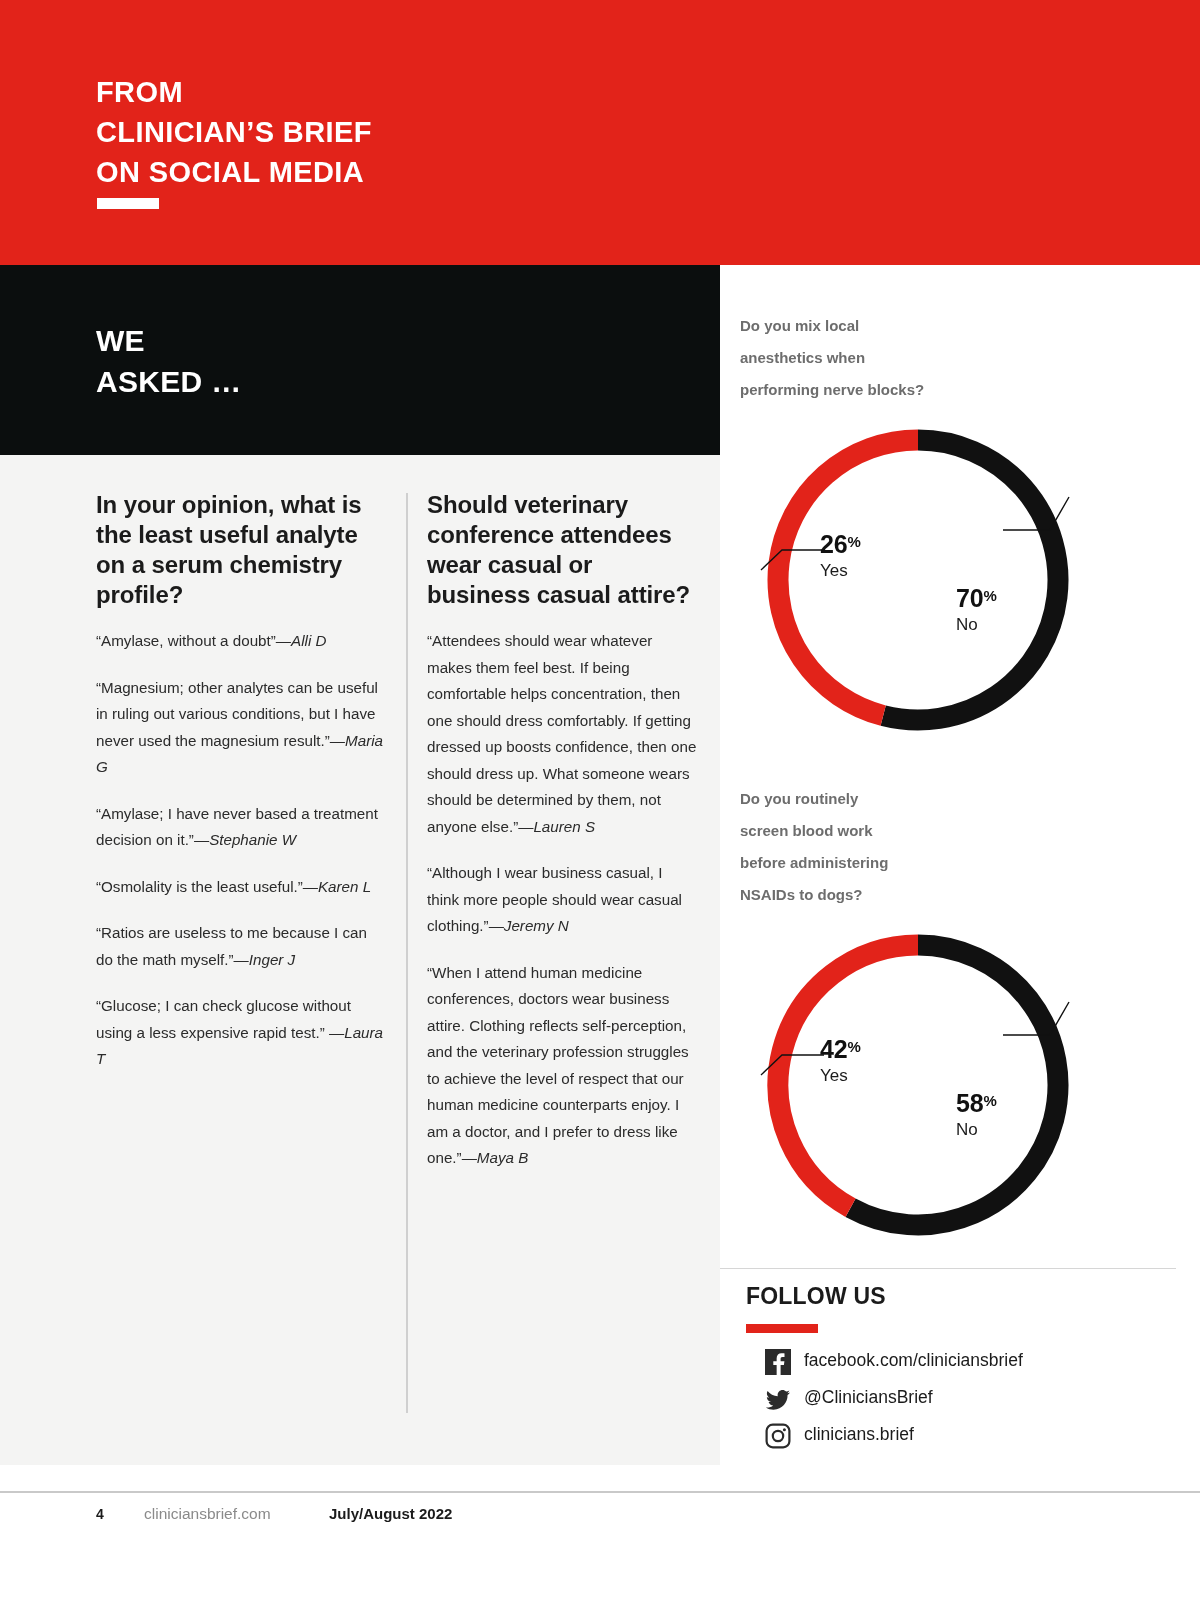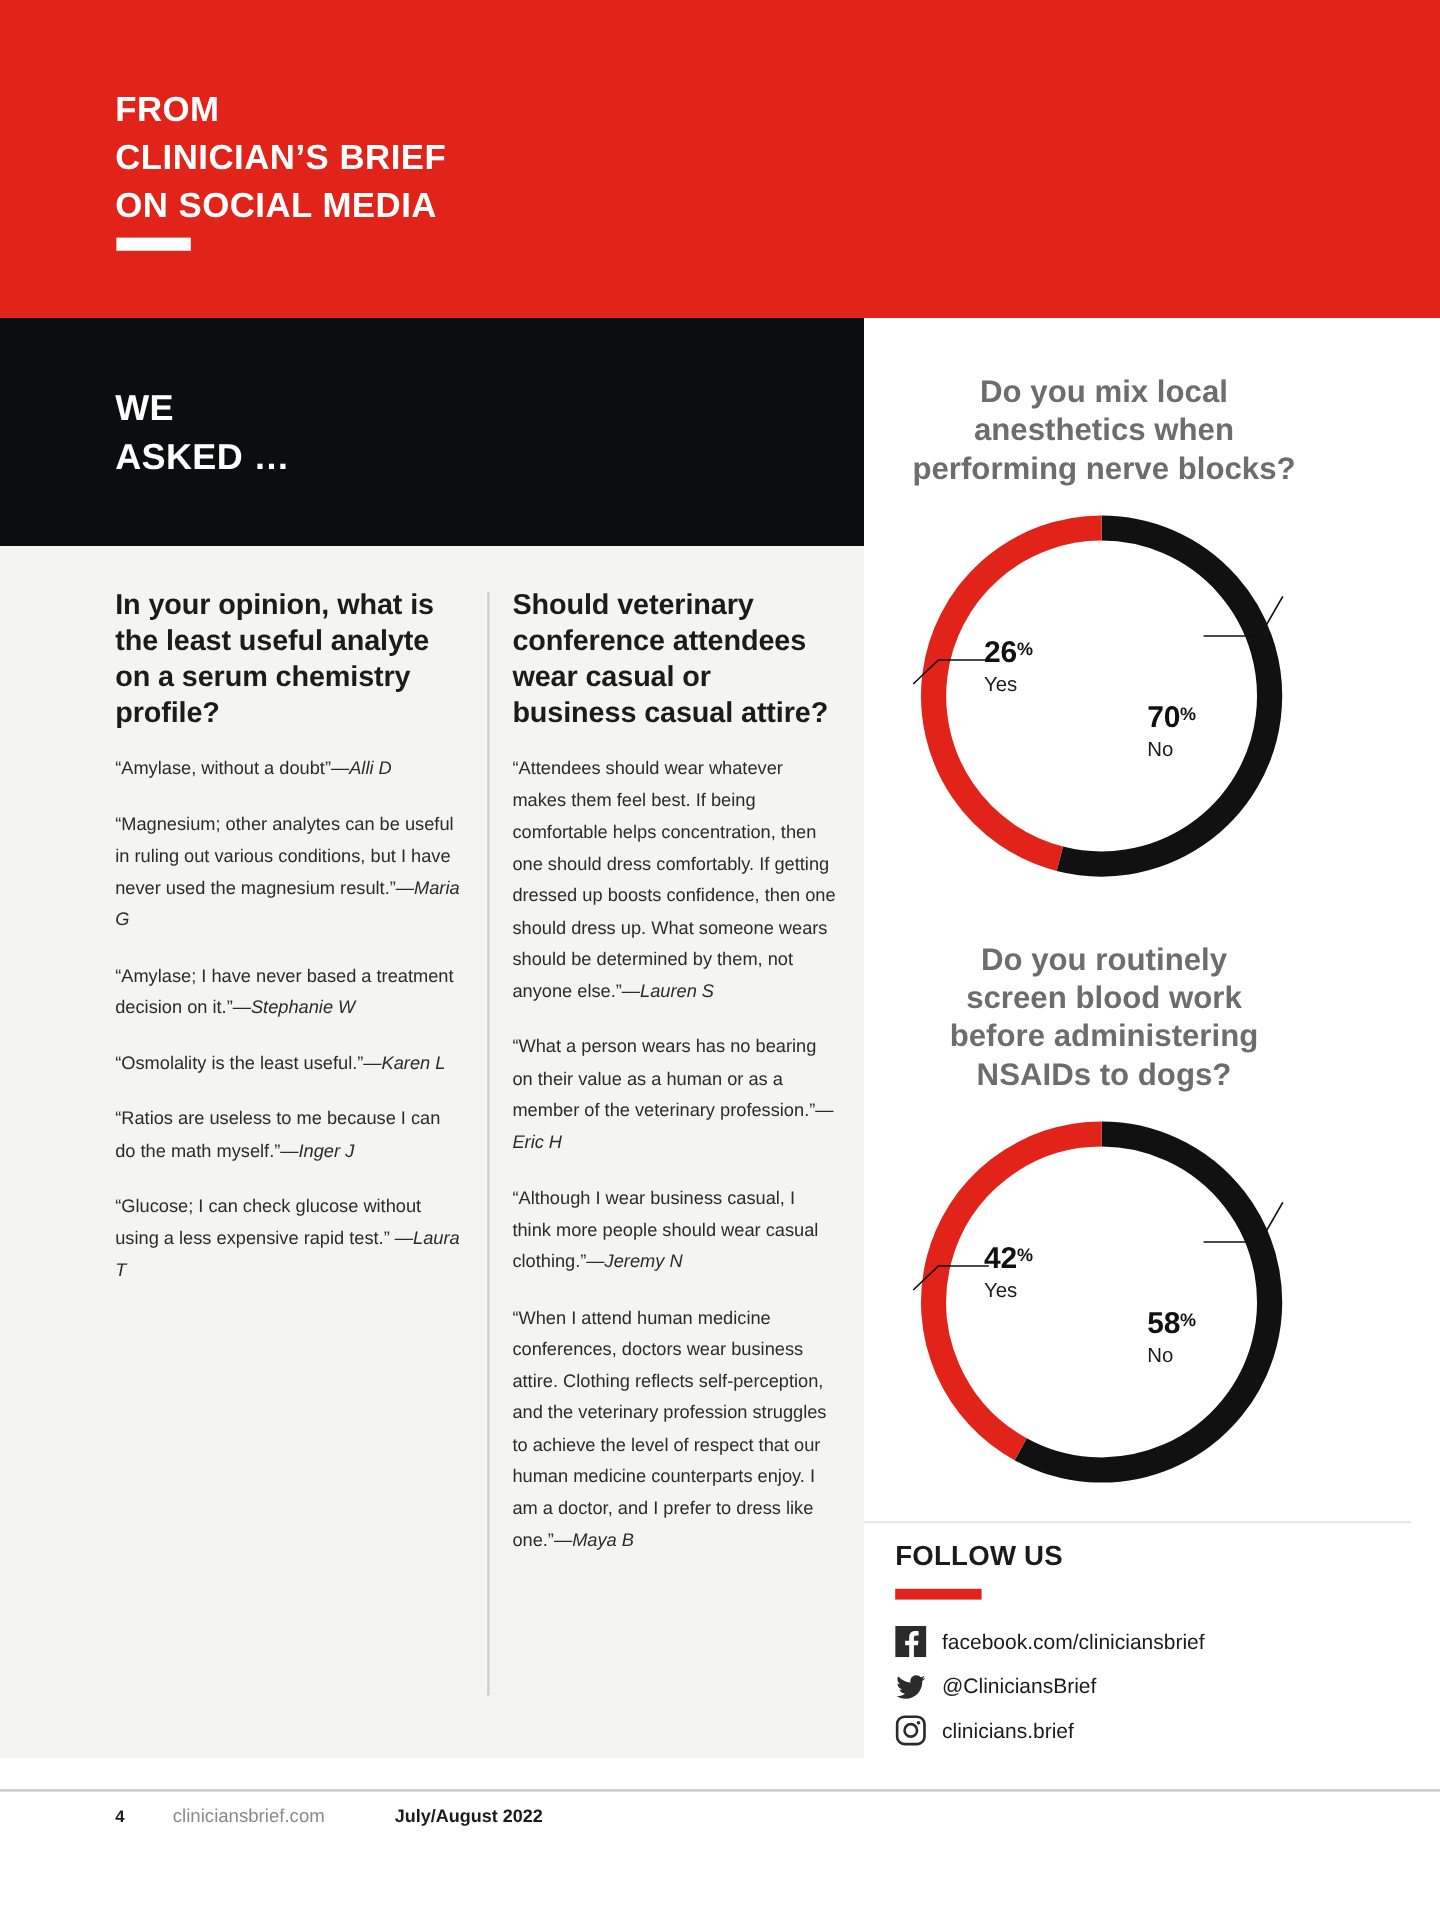--- a/index.html
+++ b/index.html
@@ -122,23 +122,23 @@
     color: #2b2b2b;
     margin: 0 0 20px 0;
     font-family: "Liberation Sans", sans-serif;
   }
   .quote .attrib {
     font-style: italic;
   }
   .chart-title {
     position: absolute;
     width: 360px;
-    text-align: center;
-    font-weight: 800;
-    font-size: 26px;
+    text-align: left;
+    font-weight: 800;
+    font-size: 15px;
     line-height: 32px;
     color: #6d6d6d;
     white-space: pre-line;
   }
   #title-1 { left: 740px; top: 310px; }
   #title-2 { left: 740px; top: 783px; }
 
   .donut-wrap { position: absolute; }
   #donut-1 { left: 758px; top: 420px; width: 320px; height: 320px; }
   #donut-2 { left: 758px; top: 925px; width: 320px; height: 320px; }
@@ -203,23 +203,24 @@
     background: #e2231a;
   }
   .social-list {
     position: absolute;
     left: 746px;
     top: 1349px;
     width: 400px;
   }
   .social-row {
     display: flex;
-    align-items: center;
+    align-items: flex-start;
     height: 37px;
     margin-bottom: 0px;
+    margin-left: 19px;
   }
   .social-icon {
     width: 26px;
     height: 26px;
     margin-right: 13px;
     flex: 0 0 26px;
     display: block;
   }
   .social-text {
     font-size: 17.5px;
@@ -287,21 +288,20 @@
       <p class="quote"><span>“Magnesium; other analytes can be useful in ruling out various conditions, but I have never used the magnesium result.”</span><span class="attrib">—Maria G</span></p>
       <p class="quote"><span>“Amylase; I have never based a treatment decision on it.”</span><span class="attrib">—Stephanie W</span></p>
       <p class="quote"><span>“Osmolality is the least useful.”</span><span class="attrib">—Karen L</span></p>
       <p class="quote"><span>“Ratios are useless to me because I can do the math myself.”</span><span class="attrib">—Inger J</span></p>
       <p class="quote"><span>“Glucose; I can check glucose without using a less expensive rapid test.” </span><span class="attrib">—Laura T</span></p>
     </div>
 
     <div class="col col-2">
       <h2 class="q-head">Should veterinary conference attendees wear casual or business casual attire?</h2>
       <p class="quote"><span>“Attendees should wear whatever makes them feel best. If being comfortable helps concentration, then one should dress comfortably. If getting dressed up boosts confidence, then one should dress up. What someone wears should be determined by them, not anyone else.”</span><span class="attrib">—Lauren S</span></p>
-      <p class="quote"><span>“What a person wears has no bearing on their value as a human or as a member of the veterinary profession.”</span><span class="attrib">—Eric H</span></p>
       <p class="quote"><span>“Although I wear business casual, I think more people should wear casual clothing.”</span><span class="attrib">—Jeremy N</span></p>
       <p class="quote"><span>“When I attend human medicine conferences, doctors wear business attire. Clothing reflects self-perception, and the veterinary profession struggles to achieve the level of respect that our human medicine counterparts enjoy. I am a doctor, and I prefer to dress like one.”</span><span class="attrib">—Maya B</span></p>
     </div>
   </div>
 
   <div class="chart-title" id="title-1">Do you mix local
 anesthetics when
 performing nerve blocks?</div>
   <div class="donut-wrap" id="donut-1">
     <svg viewBox="0 0 320 320" width="320" height="320">

